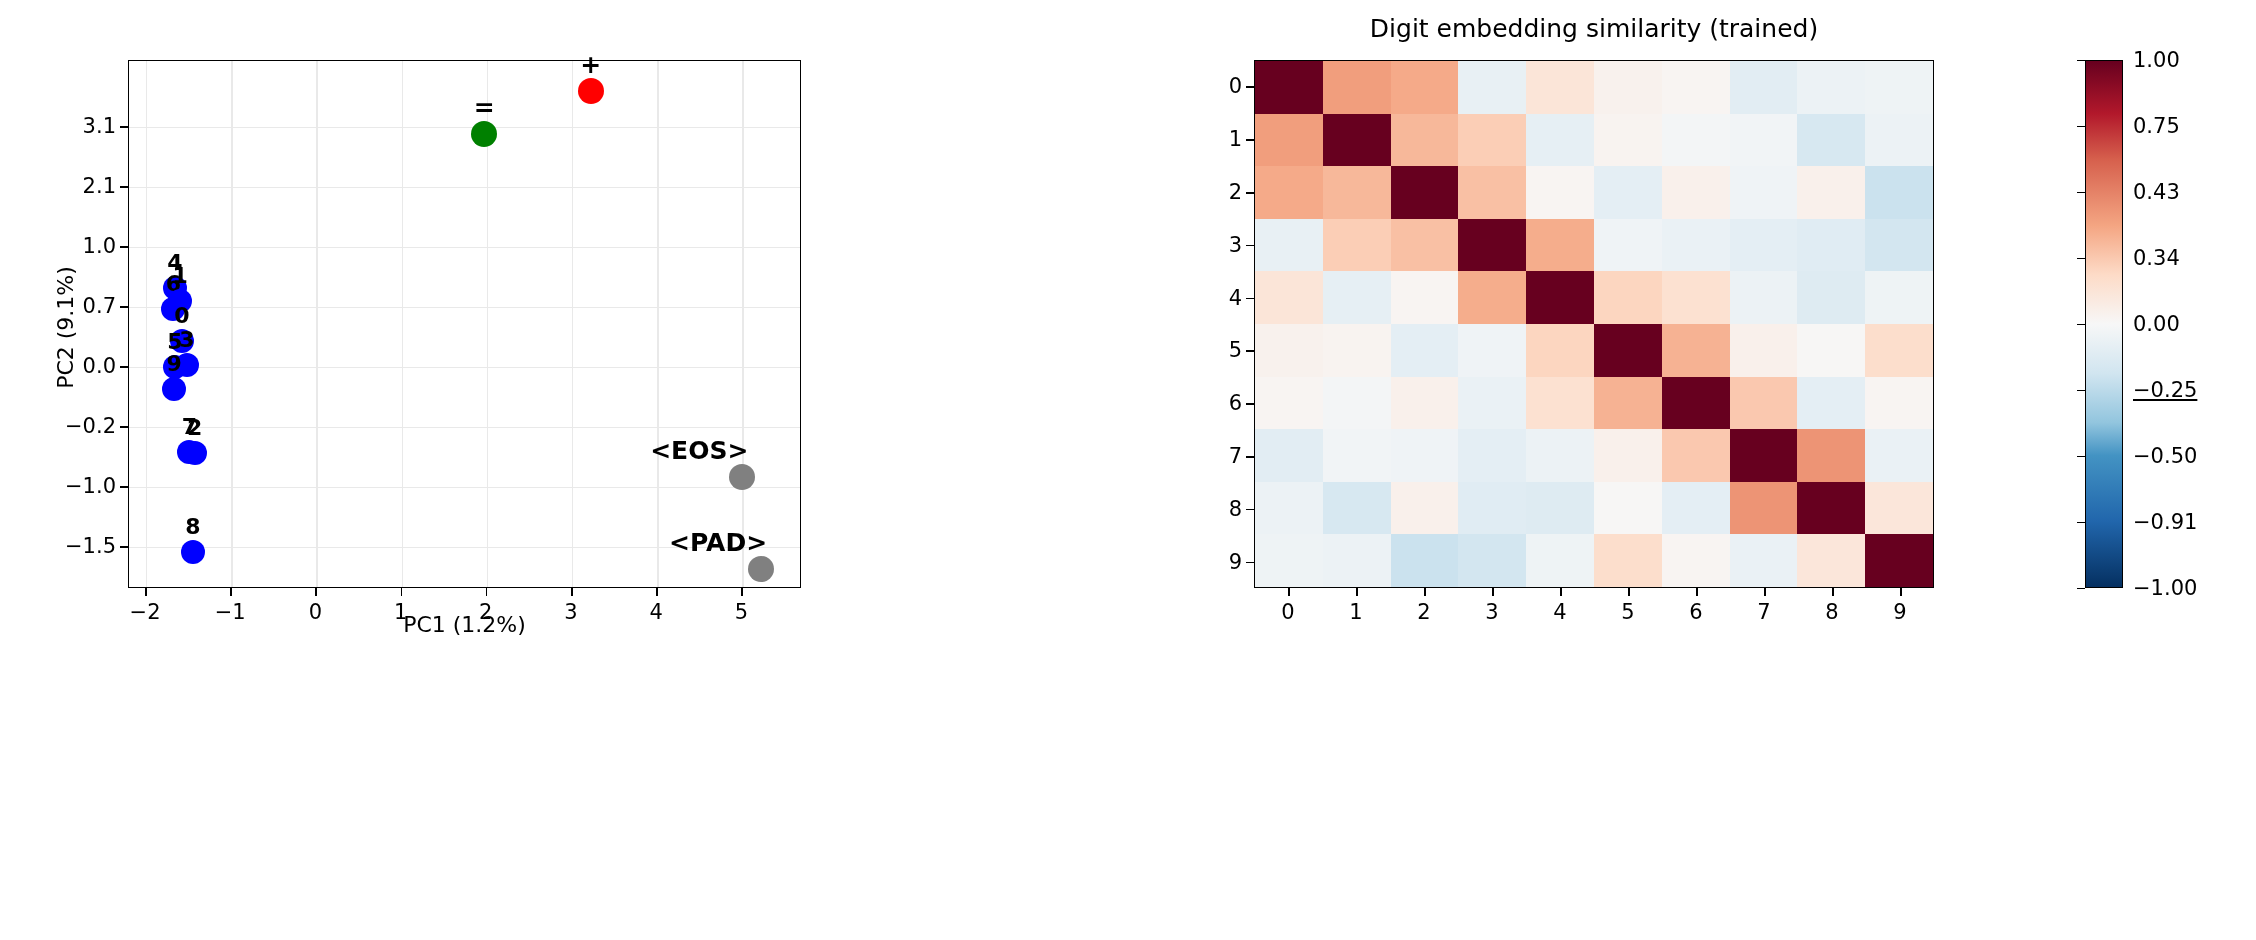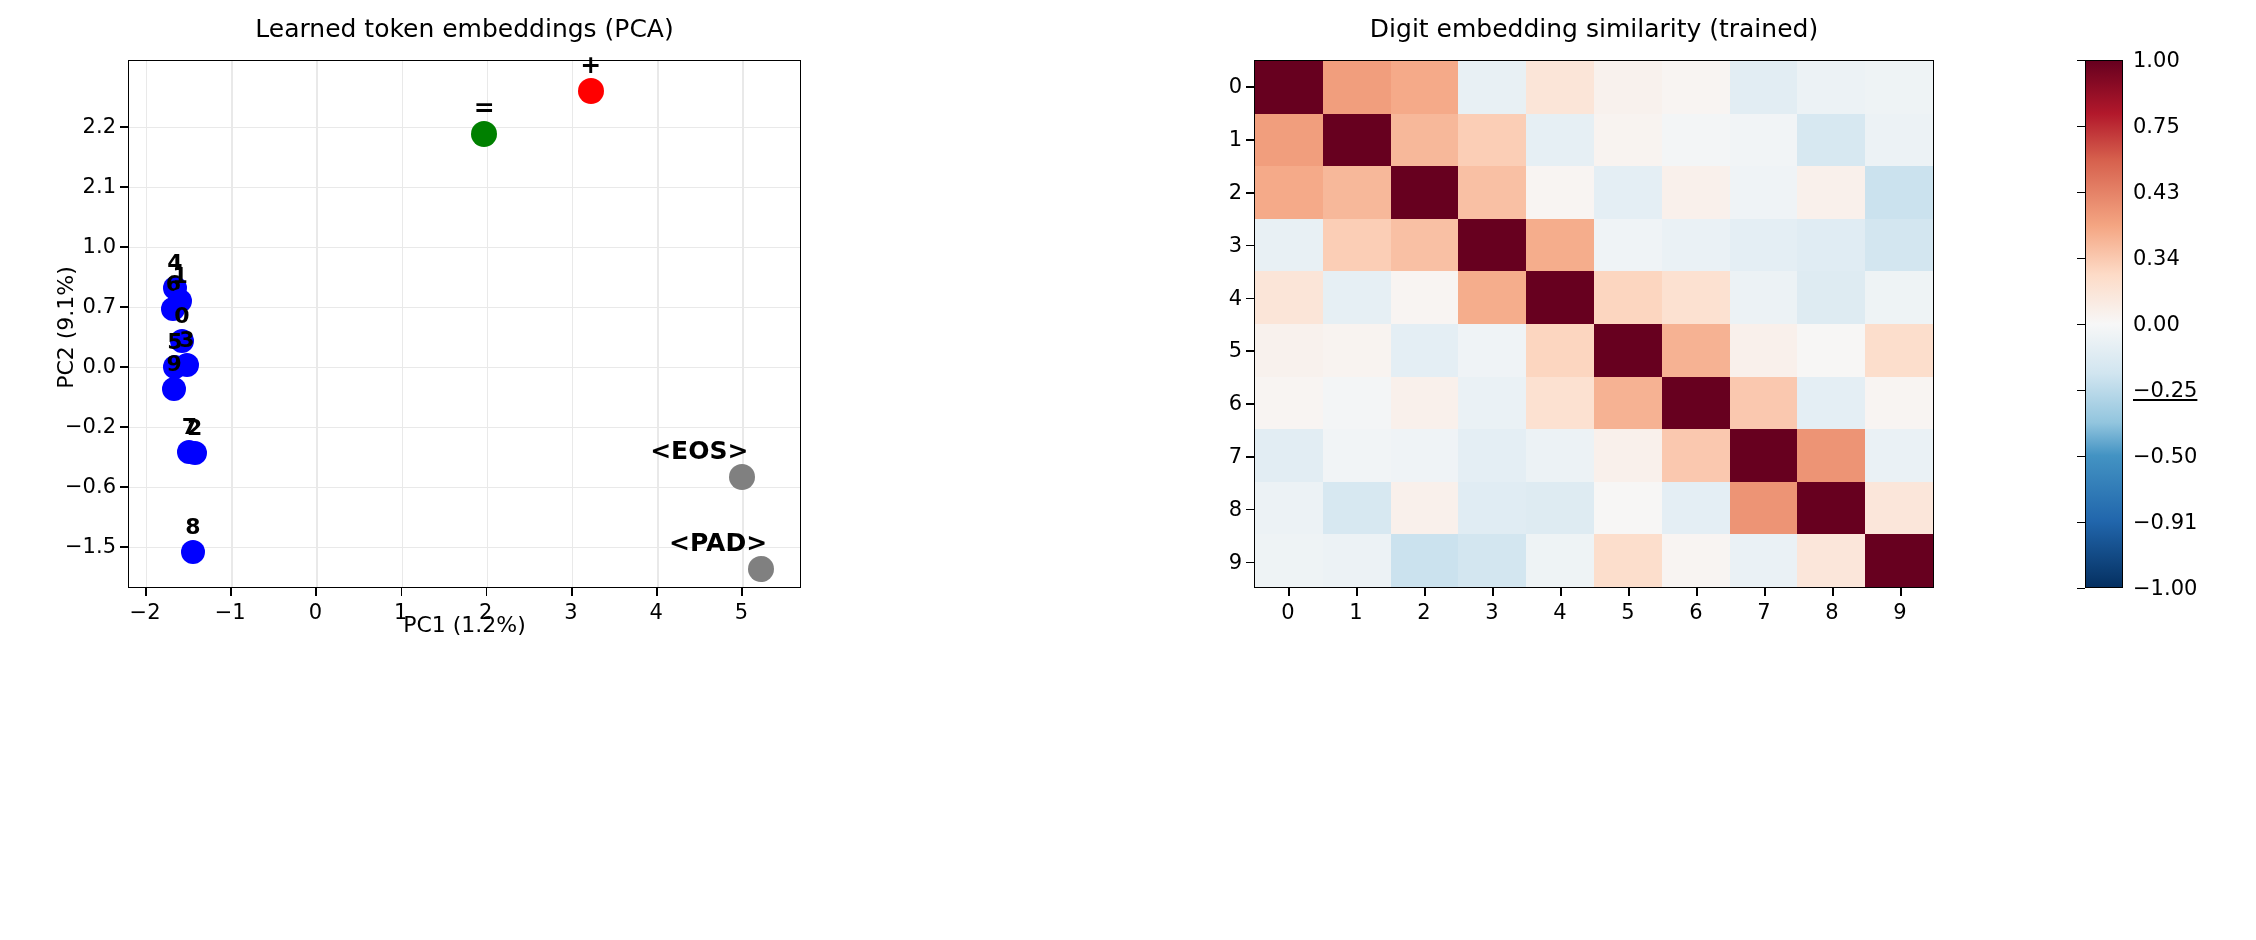--- a/index.html
+++ b/index.html
@@ -45,21 +45,20 @@
           #f4a582 68.75%, #d6604d 81.25%, #b2182b 90%, #67001f 100%);}
   .cbtick{position:absolute;font-size:21px;color:#000;transform:translateY(-50%);}
   .cbmark{position:absolute;background:#000;height:1.4px;width:8px;}
 </style>
 </head>
 <body>
 
 <div id="root">
 
   <div class="panel" id="scatter-panel">
-    <div class="title" id="scatter-title" style="left:128px;top:14px;width:673px;">Learned token embeddings (PCA)</div>
 
     <div id="scatter-axes">
         <div class="gridv" style="left: 17.038px;"></div>
         <div class="gridv" style="left: 102.228px;"></div>
         <div class="gridv" style="left: 187.418px;"></div>
         <div class="gridv" style="left: 272.608px;"></div>
         <div class="gridv" style="left: 357.797px;"></div>
         <div class="gridv" style="left: 442.987px;"></div>
         <div class="gridv" style="left: 528.177px;"></div>
         <div class="gridv" style="left: 613.367px;"></div>
@@ -116,33 +115,33 @@
         <div class="xtick" style="left: 570.987px; top: 600px;">3</div>
         <div class="tickmark" style="left: 656.177px; top: 588px; width: 1.6px; height: 8px;"></div>
         <div class="xtick" style="left: 656.177px; top: 600px;">4</div>
         <div class="tickmark" style="left: 741.367px; top: 588px; width: 1.6px; height: 8px;"></div>
         <div class="xtick" style="left: 741.367px; top: 600px;">5</div>
       </div>
     <div id="scatter-yticks">
         <div class="tickmark" style="left: 120px; top: 546px; width: 8px; height: 1.6px;"></div>
         <div class="ytick" style="left: 44px; top: 546px; width: 72px;">−1.5</div>
         <div class="tickmark" style="left: 120px; top: 486px; width: 8px; height: 1.6px;"></div>
-        <div class="ytick" style="left: 44px; top: 486px; width: 72px;">−0.6</div>
+        <div class="ytick" style="left: 44px; top: 486px; width: 72px;">−1.0</div>
         <div class="tickmark" style="left: 120px; top: 426px; width: 8px; height: 1.6px;"></div>
         <div class="ytick" style="left: 44px; top: 426px; width: 72px;">−0.2</div>
         <div class="tickmark" style="left: 120px; top: 366px; width: 8px; height: 1.6px;"></div>
         <div class="ytick" style="left: 44px; top: 366px; width: 72px;">0.0</div>
         <div class="tickmark" style="left: 120px; top: 306px; width: 8px; height: 1.6px;"></div>
         <div class="ytick" style="left: 44px; top: 306px; width: 72px;">0.7</div>
         <div class="tickmark" style="left: 120px; top: 246px; width: 8px; height: 1.6px;"></div>
         <div class="ytick" style="left: 44px; top: 246px; width: 72px;">1.0</div>
         <div class="tickmark" style="left: 120px; top: 186px; width: 8px; height: 1.6px;"></div>
         <div class="ytick" style="left: 44px; top: 186px; width: 72px;">2.1</div>
         <div class="tickmark" style="left: 120px; top: 126px; width: 8px; height: 1.6px;"></div>
-        <div class="ytick" style="left: 44px; top: 126px; width: 72px;">2.2</div>
+        <div class="ytick" style="left: 44px; top: 126px; width: 72px;">3.1</div>
       </div>
 
     <div class="axlabel" id="scatter-xlabel" style="left:128px;top:612px;width:673px;text-align:center;">PC1 (1.2%)</div>
 
     <div class="axlabel ylabel-rot" id="scatter-ylabel" style="left:-45px;top:315px;width:220px;text-align:center;">PC2 (9.1%)</div>
   </div>
 
   <div class="panel" id="heat-panel">
     <div class="title" id="heat-title" style="left:134px;top:14px;width:680px;">Digit embedding similarity (trained)</div>
 

